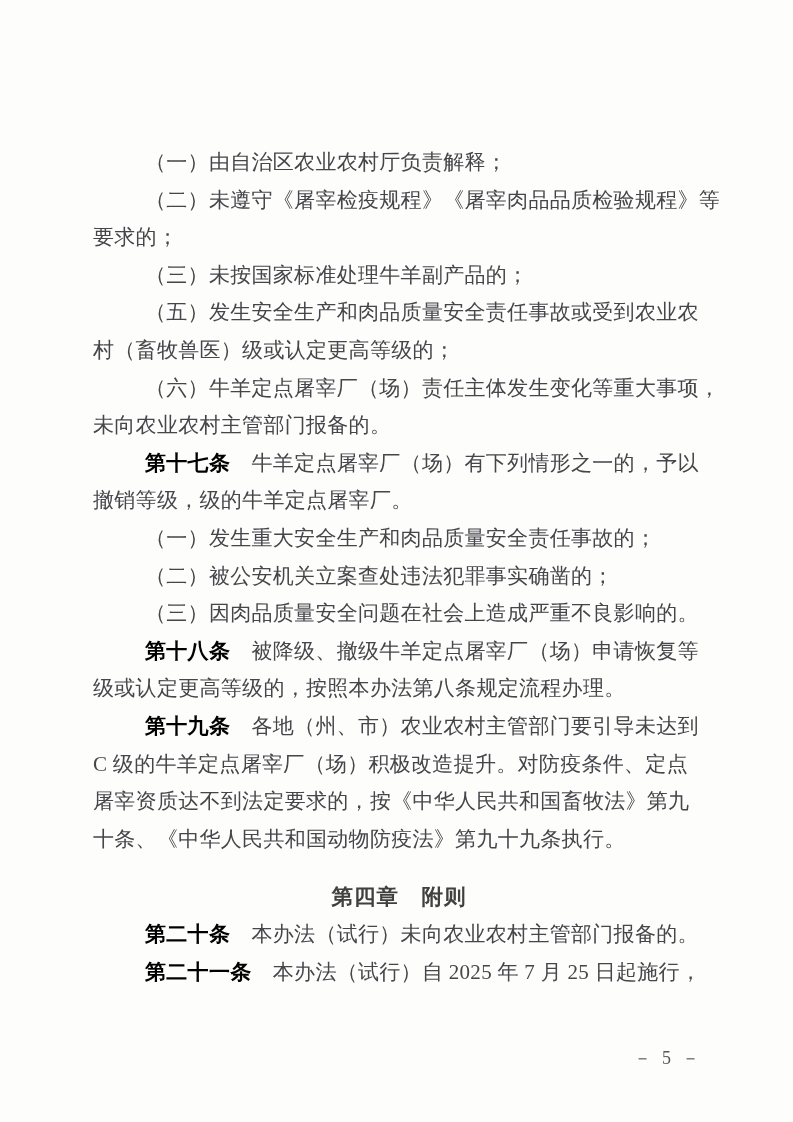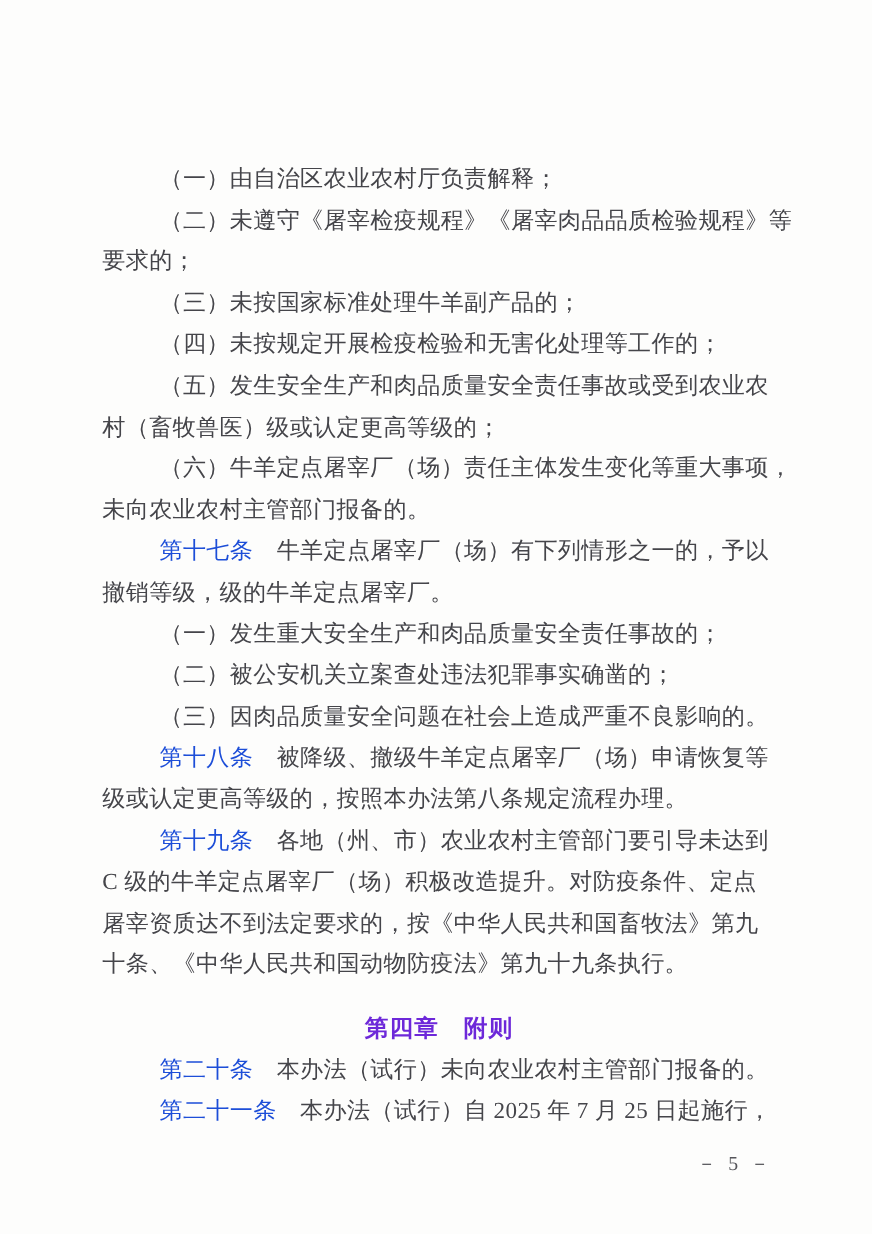--- a/index.html
+++ b/index.html
@@ -27,31 +27,31 @@
     height: 37.6px;
     line-height: 37.6px;
     font-size: 21px;
     white-space: nowrap;
     letter-spacing: 0.3px;
   }
   .ind {
     text-indent: 52px;
   }
   .line b {
-    font-weight: normal;
-    color: #1d4ed8;
+    font-weight: bold;
+    color: #000000;
   }
   .chapter {
     margin-top: 20px;
     height: 38px;
     line-height: 38px;
     font-size: 21.5px;
     font-weight: bold;
     text-align: center;
-    color: #6d28d9;
+    color: #404040;
     letter-spacing: 1px;
   }
   .pagenum {
     position: absolute;
     top: 1046px;
     left: 618px;
     width: 100px;
     text-align: center;
     font-size: 18px;
     color: #55555a;
@@ -61,21 +61,20 @@
 </head>
 <body>
 
 <div class="page">
   <div class="content">
 
     <div class="line ind"><span>（一）由自治区农业农村厅负责解释；</span></div>
     <div class="line ind"><span>（二）未遵守《屠宰检疫规程》《屠宰肉品品质检验规程》等</span></div>
     <div class="line"><span>要求的；</span></div>
     <div class="line ind"><span>（三）未按国家标准处理牛羊副产品的；</span></div>
-    <div class="line ind"><span>（四）未按规定开展检疫检验和无害化处理等工作的；</span></div>
     <div class="line ind"><span>（五）发生安全生产和肉品质量安全责任事故或受到农业农</span></div>
     <div class="line"><span>村（畜牧兽医）级或认定更高等级的；</span></div>
     <div class="line ind"><span>（六）牛羊定点屠宰厂（场）责任主体发生变化等重大事项，</span></div>
     <div class="line"><span>未向农业农村主管部门报备的。</span></div>
     <div class="line ind"><b>第十七条</b><span>　牛羊定点屠宰厂（场）有下列情形之一的，予以</span></div>
     <div class="line"><span>撤销等级，级的牛羊定点屠宰厂。</span></div>
     <div class="line ind"><span>（一）发生重大安全生产和肉品质量安全责任事故的；</span></div>
     <div class="line ind"><span>（二）被公安机关立案查处违法犯罪事实确凿的；</span></div>
     <div class="line ind"><span>（三）因肉品质量安全问题在社会上造成严重不良影响的。</span></div>
     <div class="line ind"><b>第十八条</b><span>　被降级、撤级牛羊定点屠宰厂（场）申请恢复等</span></div>

